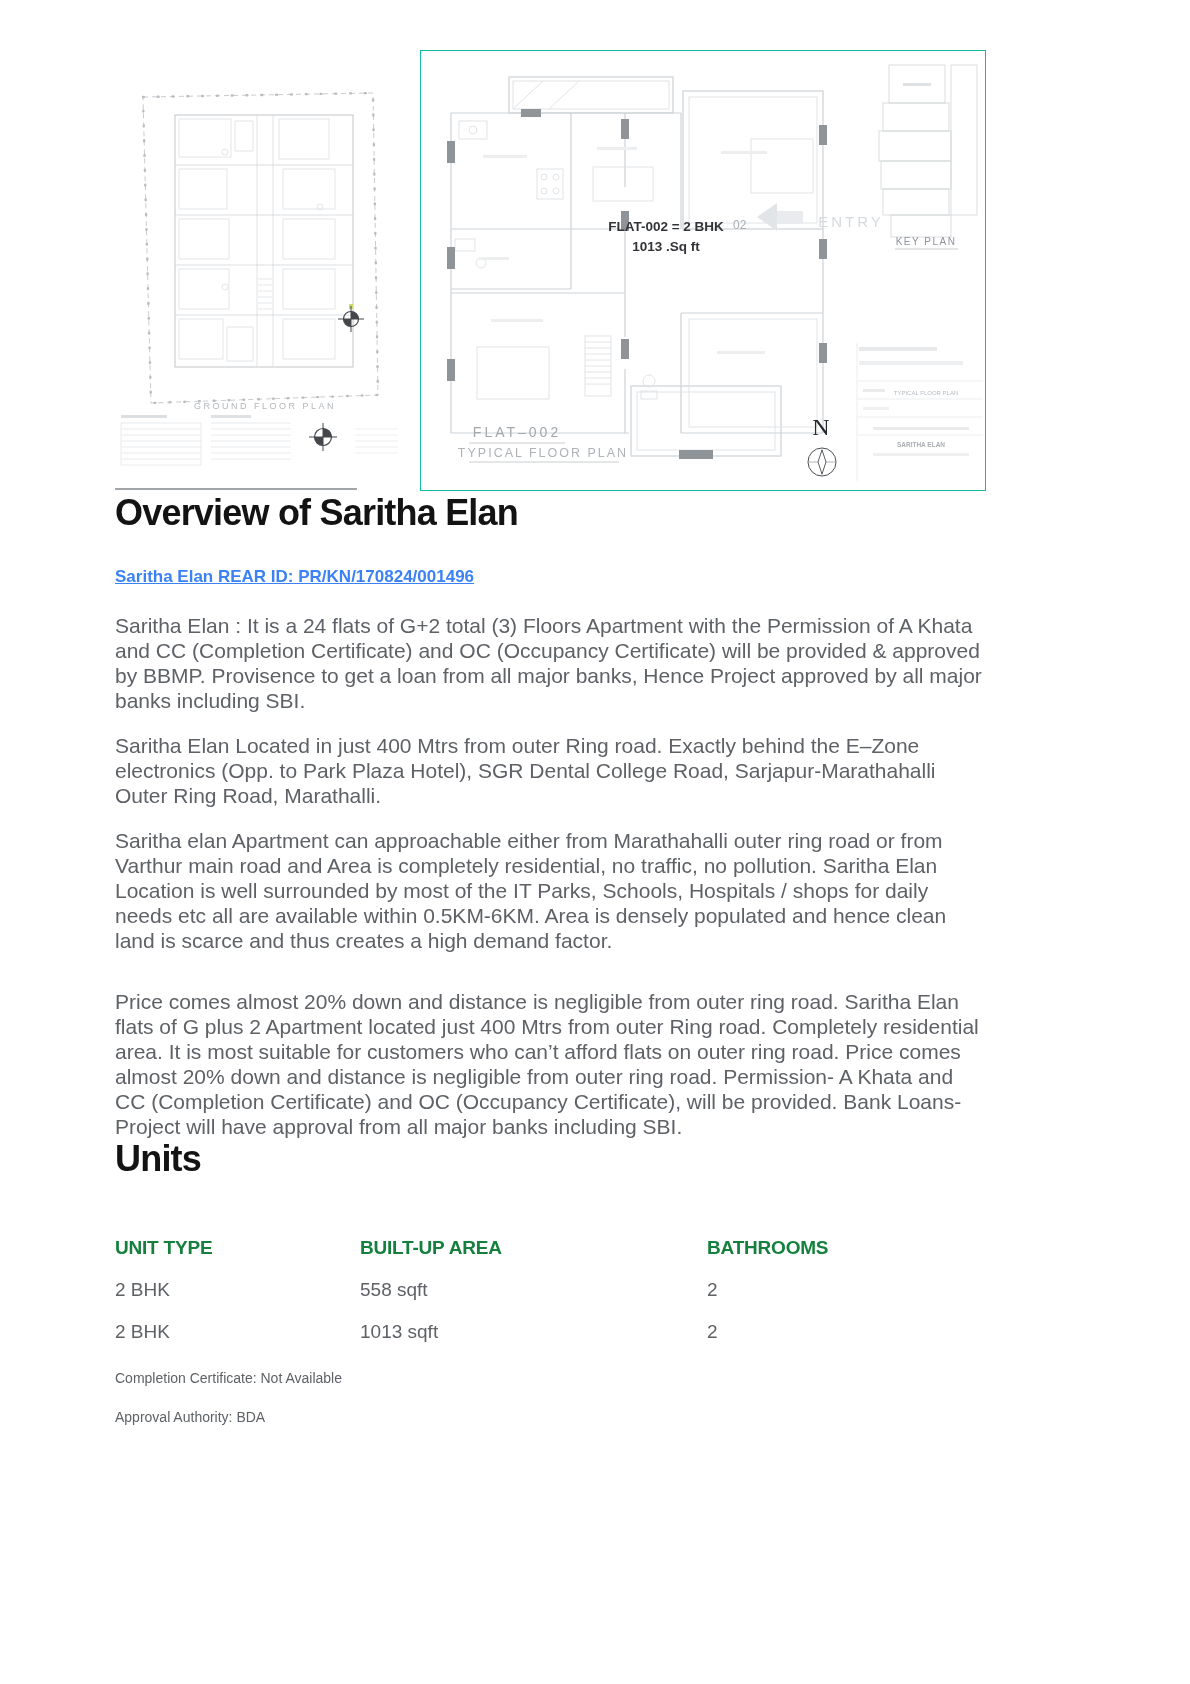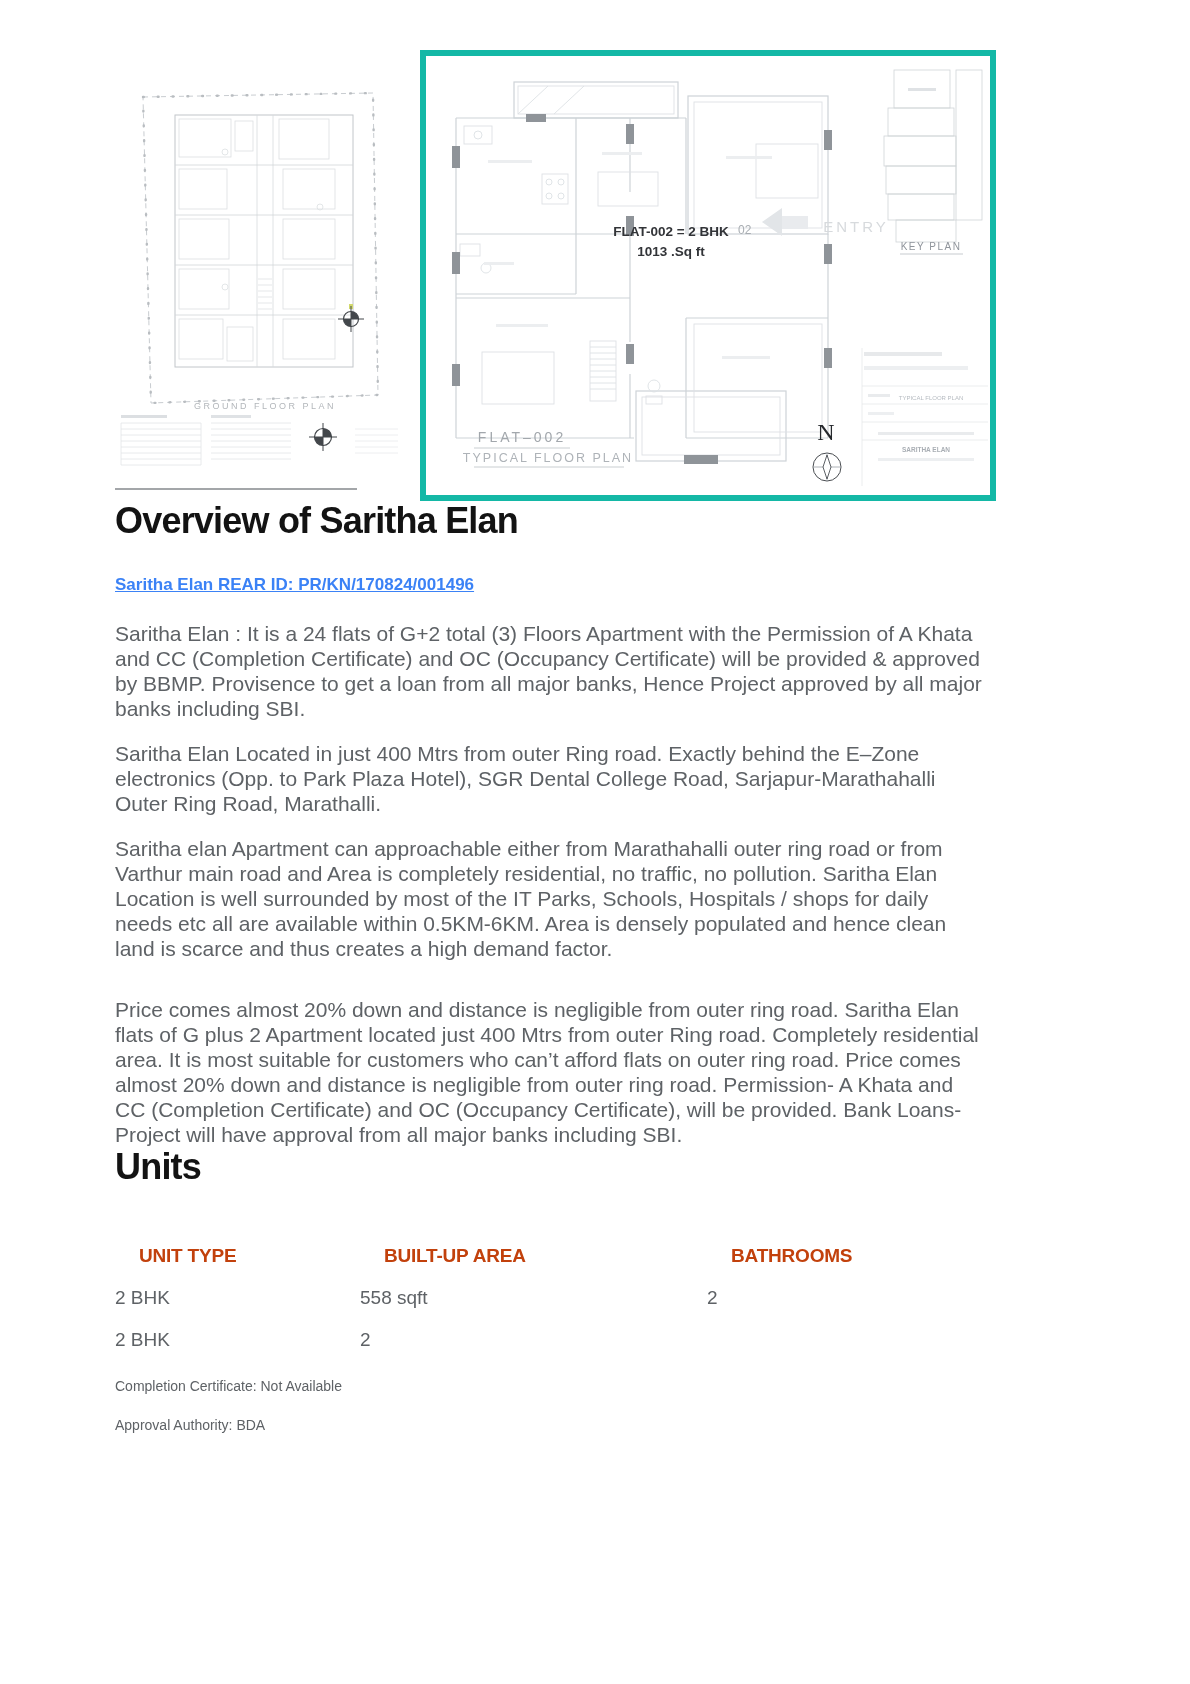--- a/index.html
+++ b/index.html
@@ -1,32 +1,32 @@
 <!DOCTYPE html>
 <html><head>
 <meta charset="utf-8">
 <style>
   html,body{margin:0;padding:0;background:#ffffff;}
   body{width:1190px;height:1684px;overflow:hidden;font-family:"Liberation Sans",sans-serif;-webkit-font-smoothing:antialiased;}
   .content{margin-left:115px;width:872px;}
   .plans-row{display:flex;gap:20px;align-items:flex-start;padding-top:50px;}
   .plan-left{width:285px;height:436px;margin-top:7px;}
-  .plan-right{width:564px;height:439px;border:6px solid #14b8a6;background:#fff;}
+  .plan-right{width:564px;height:439px;border:1px solid #14b8a6;background:#fff;}
   .plan-left svg,.plan-right svg{display:block;}
   h1.sec{font-size:36px;font-weight:700;color:#131313;letter-spacing:-0.8px;margin:0;line-height:1.12;}
   .h-overview{margin-top:52px;}
   .h-units{margin-top:70px;}
   .h-legal{margin-top:142px;}
   .rear-id{display:inline-block;margin-top:34px;font-size:17px;font-weight:700;color:#3b82f6;text-decoration:underline;cursor:pointer;}
   p.body-p{margin:20px 0 0 0;font-size:21px;line-height:25px;color:#5e6266;}
   p.body-p.first{margin-top:26px;}
   p.body-p.gap-before{margin-top:36px;}
   .units-table{margin-top:56px;}
   .t-row{display:grid;grid-template-columns:245px 347px 280px;}
-  .t-row.head{font-size:19px;font-weight:700;color:#c2410c;letter-spacing:-0.2px;line-height:24px;margin-left:24px;}
+  .t-row.head{font-size:19px;font-weight:700;color:#15803d;letter-spacing:-0.2px;line-height:24px;}
   .t-row.data{margin-top:17px;font-size:19px;color:#5e6266;line-height:25px;}
   .legal-line{margin:22px 0 0 0;font-size:14px;color:#5e6266;line-height:24px;}
   .legal-line.second{margin-top:15px;}
 </style>
 </head>
 <body>
 
 <div class="content">
 
   
@@ -278,20 +278,21 @@
       <div>BUILT-UP AREA</div>
       <div>BATHROOMS</div>
     </div>
     <div class="t-row data">
       <div>2 BHK</div>
       <div>558 sqft</div>
       <div>2</div>
     </div>
     <div class="t-row data">
       <div>2 BHK</div>
+      <div>1013 sqft</div>
       <div>2</div>
     </div>
   </div>
 
   
   <p class="legal-line">Completion Certificate: Not Available</p>
   <p class="legal-line second">Approval Authority: BDA</p>
 
 </div>
 

